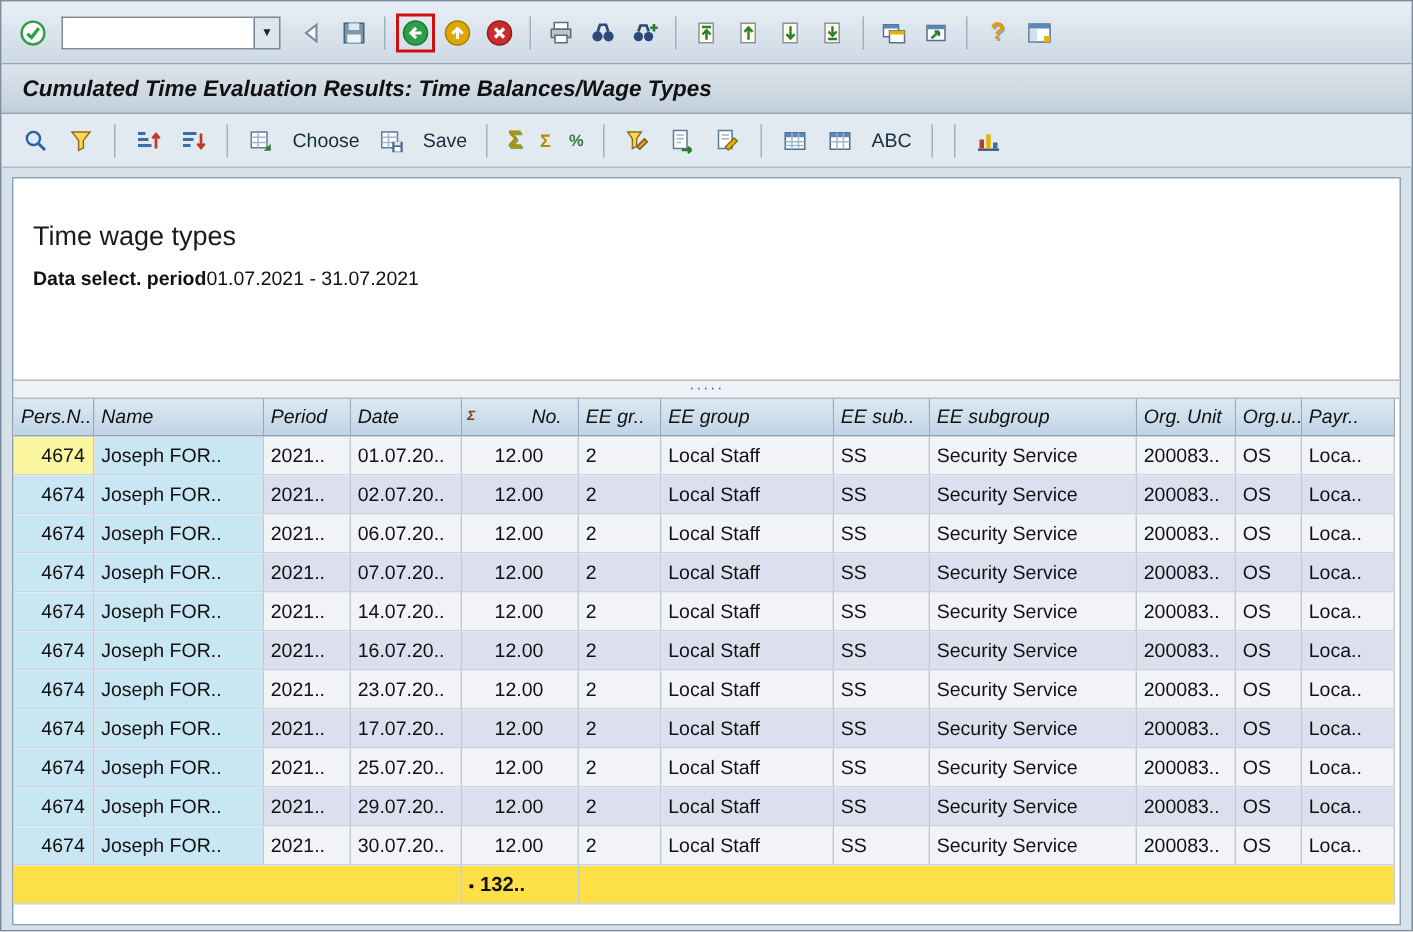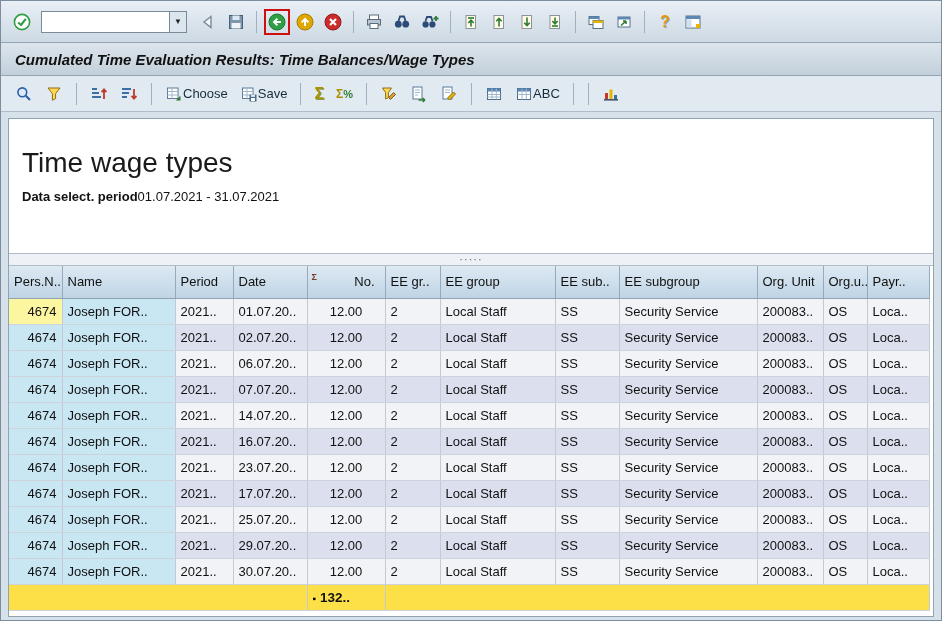--- a/index.html
+++ b/index.html
@@ -24,44 +24,44 @@
   .qmark { color:#e79700; font-weight:bold; font-size:16px; text-shadow:1px 1px 0 #8fa9c2; }
 
   
   .title-bar { height:33px; flex:0 0 33px; display:flex; align-items:center; padding:4px 14px;
                background:linear-gradient(#dde5ec,#c2cfda); border-bottom:1px solid #93a5b5;
                font-size:15px; font-weight:bold; font-style:italic; color:#111; }
 
   
   .app-toolbar { height:36px; flex:0 0 36px; display:flex; align-items:center; gap:4px;
                  padding:0 10px; background:#e2eaf1; border-bottom:1px solid #aebdc9; }
-  .abtn { height:26px; display:flex; align-items:center; gap:0; padding:0 3px;
+  .abtn { height:26px; display:flex; align-items:center; gap:12px; padding:0 3px;
           border:1px solid transparent; background:transparent; cursor:pointer;
           font-size:13px; color:#152b3e; font-family:"Liberation Sans",sans-serif; }
   .sigma { font-weight:bold; font-size:16px; color:#ad9000; text-shadow:1px 1px 0 #7fa05a; }
   .sigma-sm { font-weight:bold; font-size:12px; color:#ad9000; }
   .pct { font-weight:bold; font-size:11px; color:#2e7d32; }
 
   
   .panel { flex:1; margin:6px 7px 3px 7px; background:#fff; border:1px solid #8fa3b3;
            display:flex; flex-direction:column; overflow:hidden; }
   .report-header { flex:0 0 134px; padding:28px 0 0 13px; }
-  .report-title { font-size:28px; color:#1a1a1a; }
+  .report-title { font-size:18px; color:#1a1a1a; }
   .period-line { margin-top:10px; font-size:13px; color:#111; }
   .period-line b { font-weight:bold; }
   .splitter { flex:0 0 13px; background:#eef2f6; border-top:1px solid #b0bcc8;
               border-bottom:1px solid #b0bcc8; text-align:center; line-height:10px;
               font-size:11px; color:#5a6b7a; letter-spacing:1px; cursor:row-resize; }
   .grid-wrap { flex:1; overflow:hidden; }
 
   
   table.alv { border-collapse:collapse; table-layout:fixed; width:920px; font-size:13px; }
-  .alv th { height:32px; padding:4px 5px; font-weight:normal; text-align:left; color:#111;
+  .alv th { height:24px; padding:4px 5px; font-weight:normal; text-align:left; color:#111;
             background:linear-gradient(#dde9f3,#bfd4e5); border-right:1px solid #97a9ba;
-            border-bottom:1px solid #8fa3b3; white-space:nowrap; overflow:hidden; position:relative; }
+            border-bottom:1px solid #8fa3b3; white-space:nowrap; overflow:hidden; position:relative;font-style:italic; }
   .alv td { height:26px; padding:0 5px; border-right:1px solid #c2cad4; border-bottom:1px solid #cdd3dc;
             white-space:nowrap; overflow:hidden; color:#111; }
   .alv tbody tr:nth-of-type(odd)  td { background:#f2f3f7; }
   .alv tbody tr:nth-of-type(even) td { background:#dcdfee; }
   .alv tbody td.c-persno, .alv tbody td.c-name { background:#c9e6f3 !important;margin-left:48px; }
   .alv tbody tr:first-of-type td.c-persno { background:#fdf6a0 !important; }
   .c-persno { text-align:right; padding-right:8px; }
   .c-no { text-align:center; padding-right:10px; }
   th.c-no { text-align:right; padding-right:10px; }
   th .hicon { position:absolute; left:4px; top:6px; font-size:9px; color:#7a3b20; font-weight:bold; }

